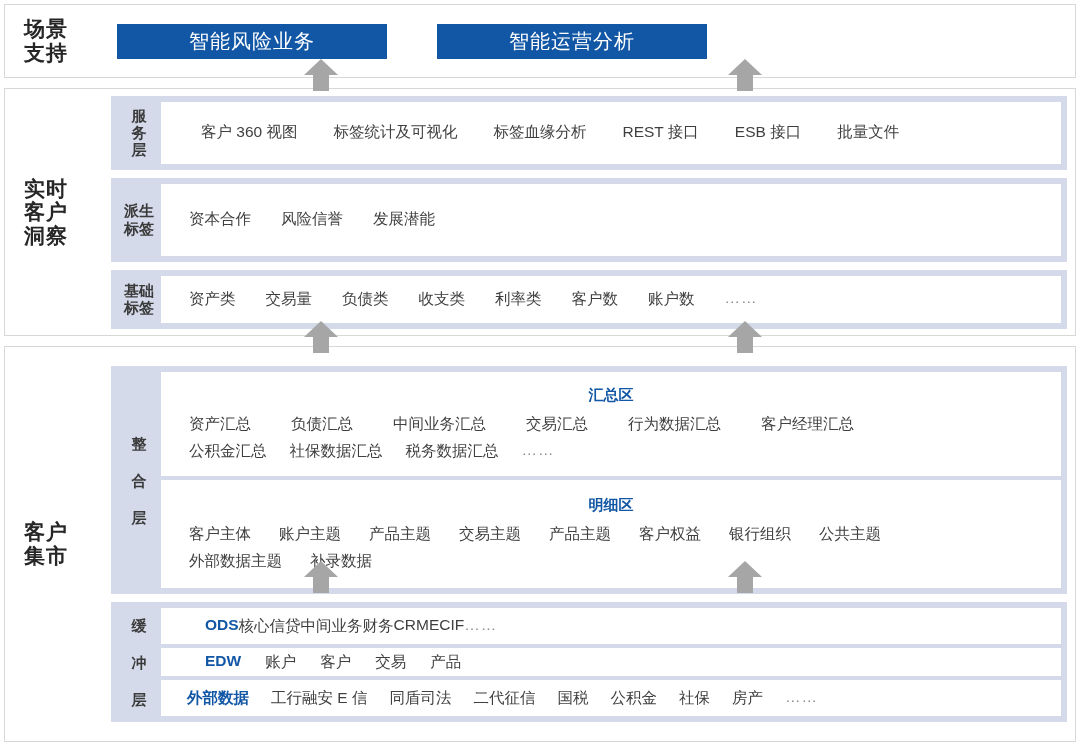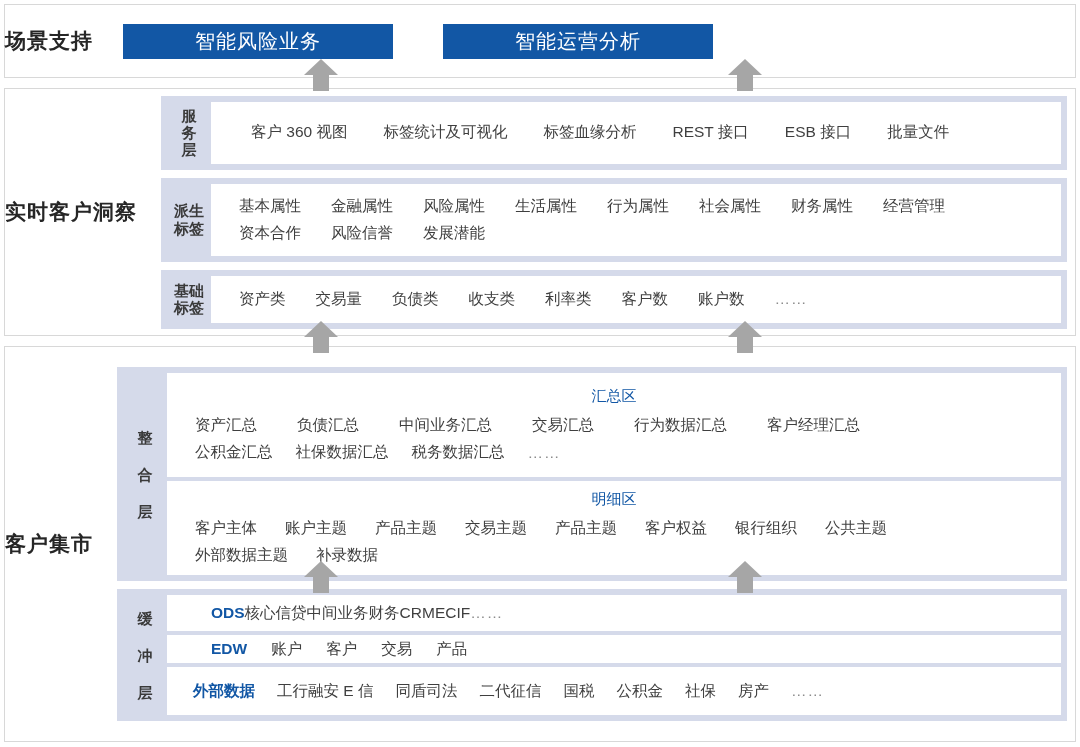--- a/index.html
+++ b/index.html
@@ -21,21 +21,21 @@
     align-items: stretch;
   }
   #panel-scene { left: 4px;  top: 4px;   width: 1072px; height: 74px; }
   #panel-insight { left: 4px; top: 88px;  width: 1072px; height: 248px; }
   #panel-mart   { left: 4px;  top: 346px; width: 1072px; height: 396px; }
 
   
   .group-label {
     flex: 0 0 82px;
     display: flex;
-    flex-direction: row;
+    flex-direction: column;
     align-items: center;
     justify-content: center;
     font-size: 21px;
     font-weight: bold;
     color: #262626;
     line-height: 1.12;
     letter-spacing: 1px;
     user-select: none;
   }
   .group-label span { display: block; white-space: nowrap; }
@@ -105,34 +105,33 @@
   }
   .white-box {
     background: #ffffff;
     display: flex;
     flex-direction: column;
     justify-content: center;
     padding: 7px 14px;
   }
   .chip-row {
     display: flex;
-    align-items: center;
     flex-wrap: nowrap;
     white-space: nowrap;
   }
   .chip {
     font-size: 15.5px;
     color: #3f3f3f;
     white-space: nowrap;
   }
   .chip.accent { color: #1257a5; font-weight: bold; }
   .chip.dots { color: #8b8b8b; letter-spacing: 1px; }
   .section-title {
     font-size: 15px;
-    font-weight: normal;
+    font-weight: bold;
     color: #1257a5;
     text-align: center;
     margin-bottom: 3px;
   }
 
   
   .arrow-up {
     position: absolute;
     width: 36px;
     height: 34px;
@@ -186,30 +185,20 @@
         </div>
       </div>
 
       <div class="band">
         <div class="band-label">
           <span>派生</span>
           <span>标签</span>
         </div>
         <div class="band-inner">
           <div class="white-box" style="height:72px;gap:6px">
-            <div class="chip-row" style="gap:30px;padding-left:14px">
-              <span class="chip">基本属性</span>
-              <span class="chip">金融属性</span>
-              <span class="chip">风险属性</span>
-              <span class="chip">生活属性</span>
-              <span class="chip">行为属性</span>
-              <span class="chip">社会属性</span>
-              <span class="chip">财务属性</span>
-              <span class="chip">经营管理</span>
-            </div>
             <div class="chip-row" style="gap:30px;padding-left:14px">
               <span class="chip">资本合作</span>
               <span class="chip">风险信誉</span>
               <span class="chip">发展潜能</span>
             </div>
           </div>
         </div>
       </div>
 
       <div class="band">
@@ -262,21 +251,21 @@
               <span class="chip">客户经理汇总</span>
             </div>
             <div class="chip-row" style="gap:23px;padding-left:14px">
               <span class="chip">公积金汇总</span>
               <span class="chip">社保数据汇总</span>
               <span class="chip">税务数据汇总</span>
               <span class="chip dots">……</span>
             </div>
           </div>
 
-          <div class="white-box" style="height:94px;gap:6px">
+          <div class="white-box" style="height:108px;gap:6px">
             <div class="section-title">明细区</div>
             <div class="chip-row" style="gap:28px;padding-left:14px">
               <span class="chip">客户主体</span>
               <span class="chip">账户主题</span>
               <span class="chip">产品主题</span>
               <span class="chip">交易主题</span>
               <span class="chip">产品主题</span>
               <span class="chip">客户权益</span>
               <span class="chip">银行组织</span>
               <span class="chip">公共主题</span>
@@ -314,21 +303,21 @@
           <div class="white-box" style="height:28px">
             <div class="chip-row" style="gap:24px;padding-left:30px">
               <span class="chip accent">EDW</span>
               <span class="chip">账户</span>
               <span class="chip">客户</span>
               <span class="chip">交易</span>
               <span class="chip">产品</span>
             </div>
           </div>
 
-          <div class="white-box" style="height:48px">
+          <div class="white-box" style="height:36px">
             <div class="chip-row" style="gap:22px;padding-left:12px">
               <span class="chip accent">外部数据</span>
               <span class="chip">工行融安 E 信</span>
               <span class="chip">同盾司法</span>
               <span class="chip">二代征信</span>
               <span class="chip">国税</span>
               <span class="chip">公积金</span>
               <span class="chip">社保</span>
               <span class="chip">房产</span>
               <span class="chip dots">……</span>

